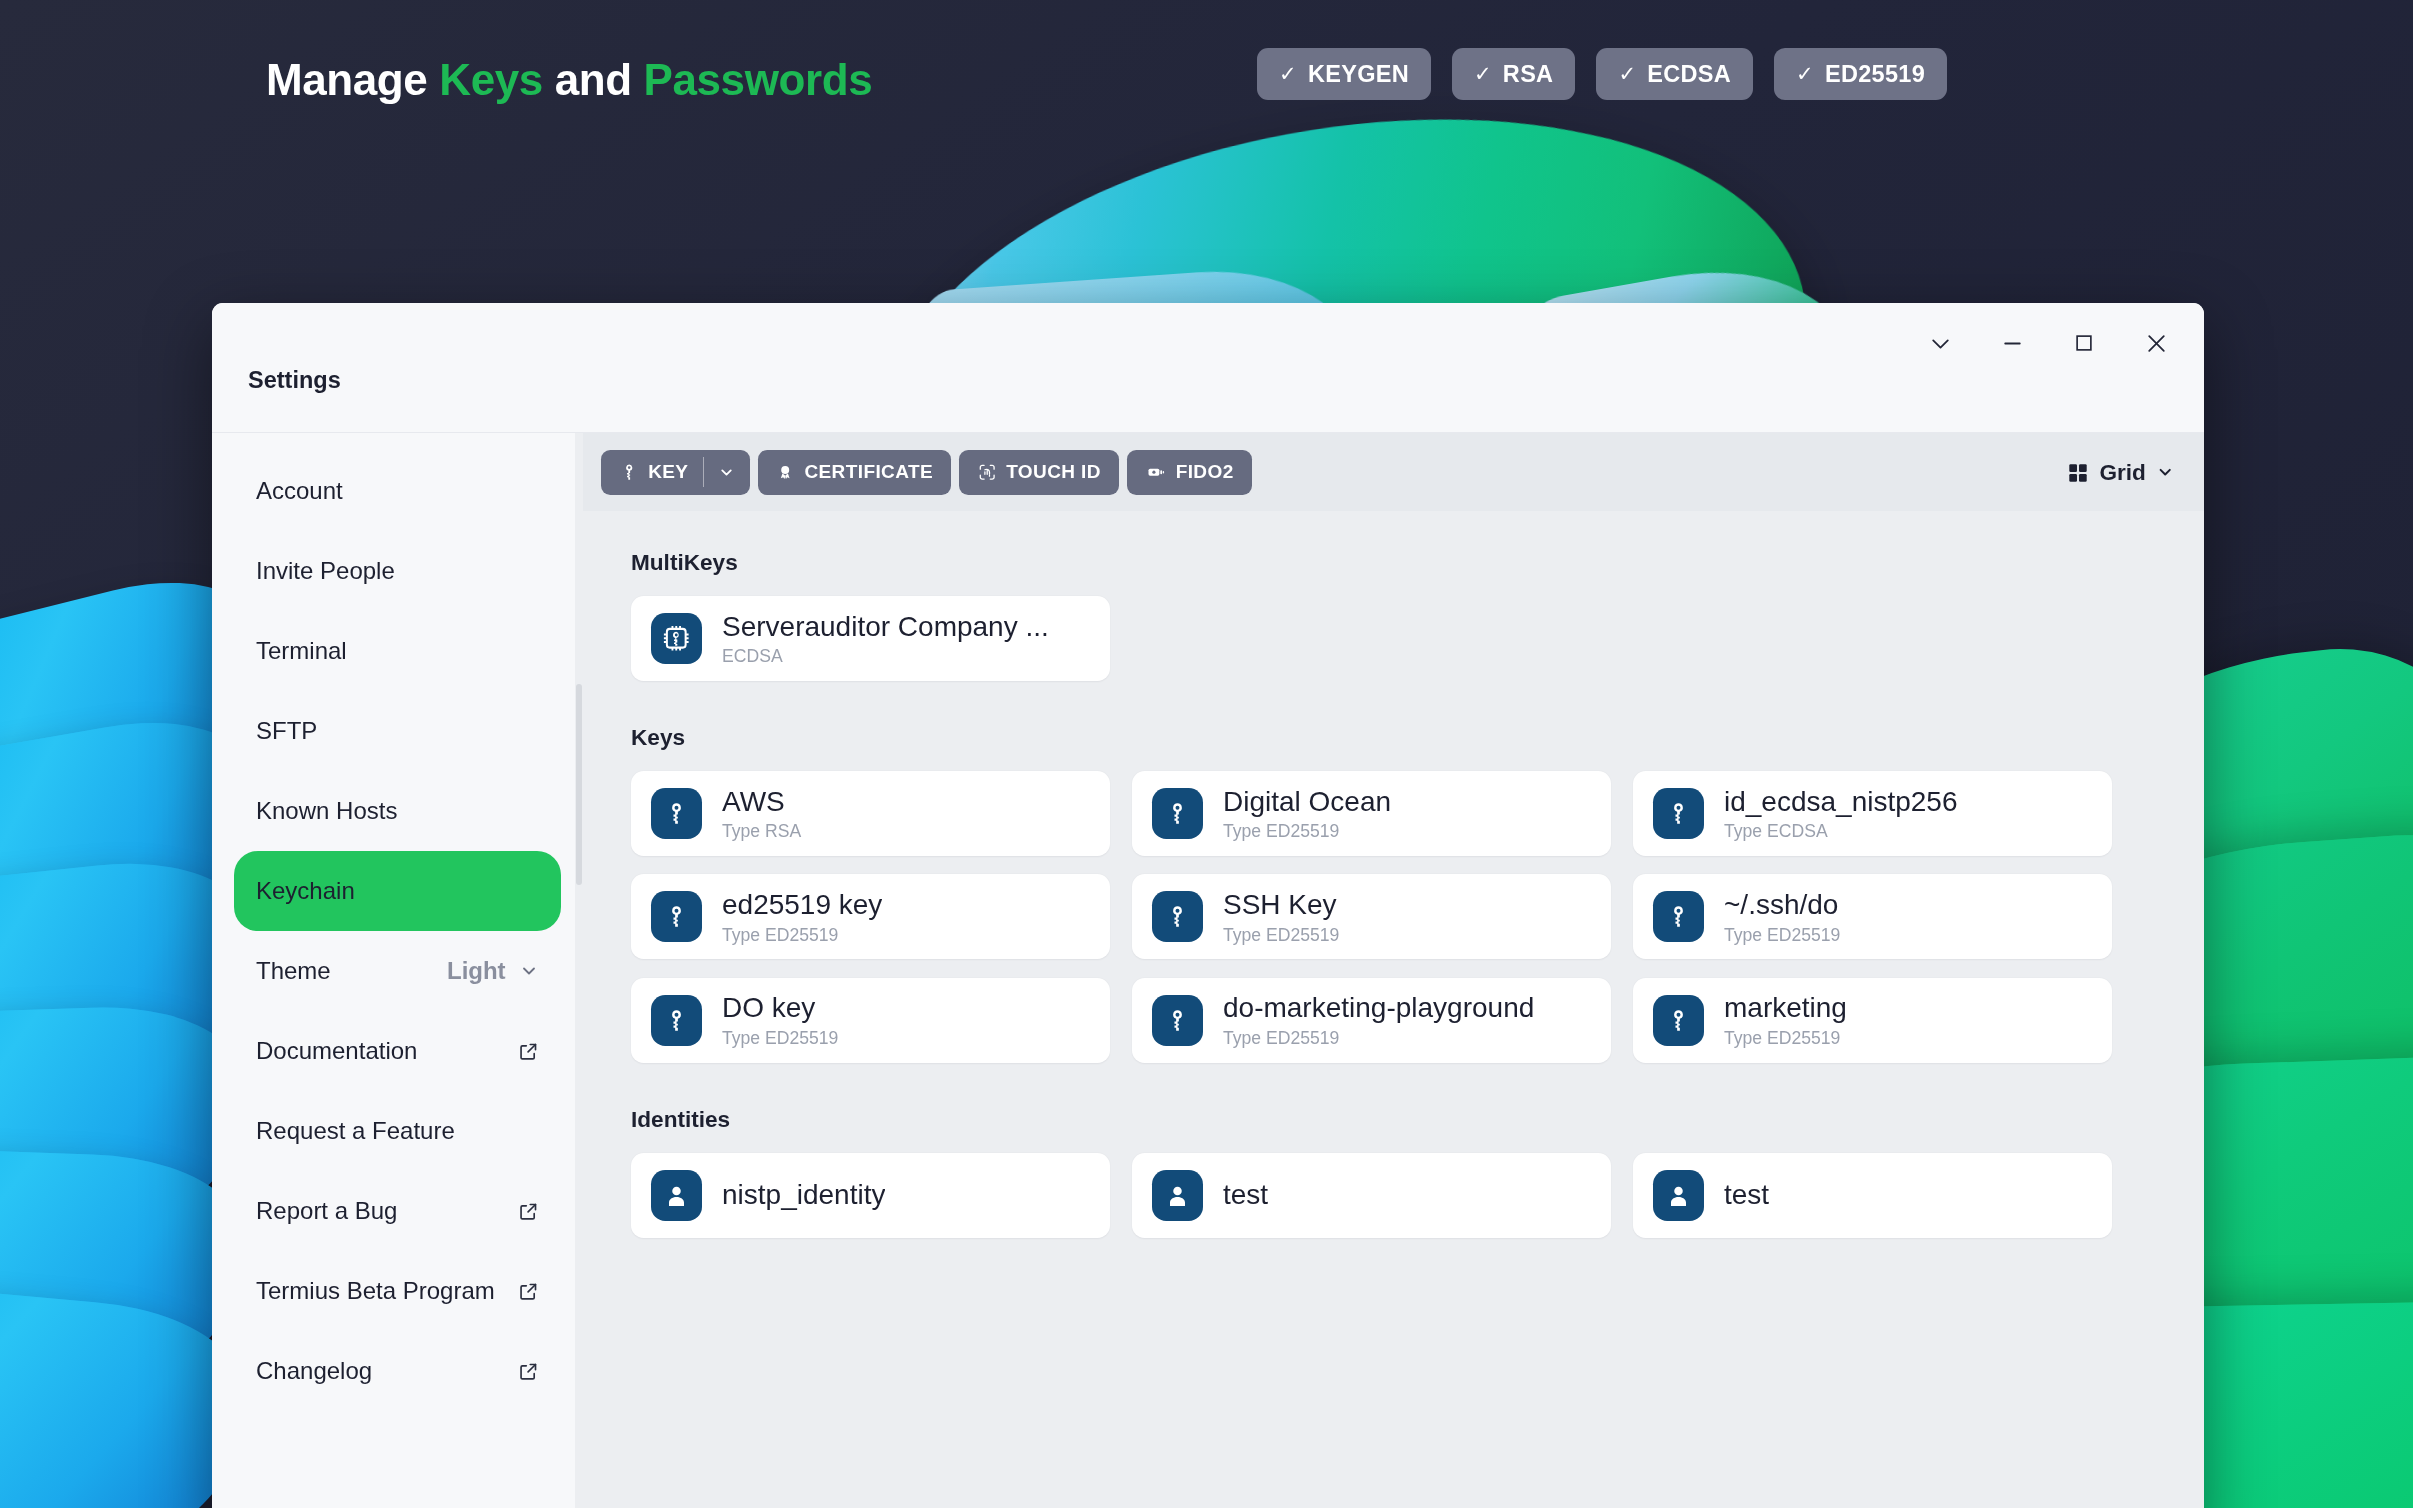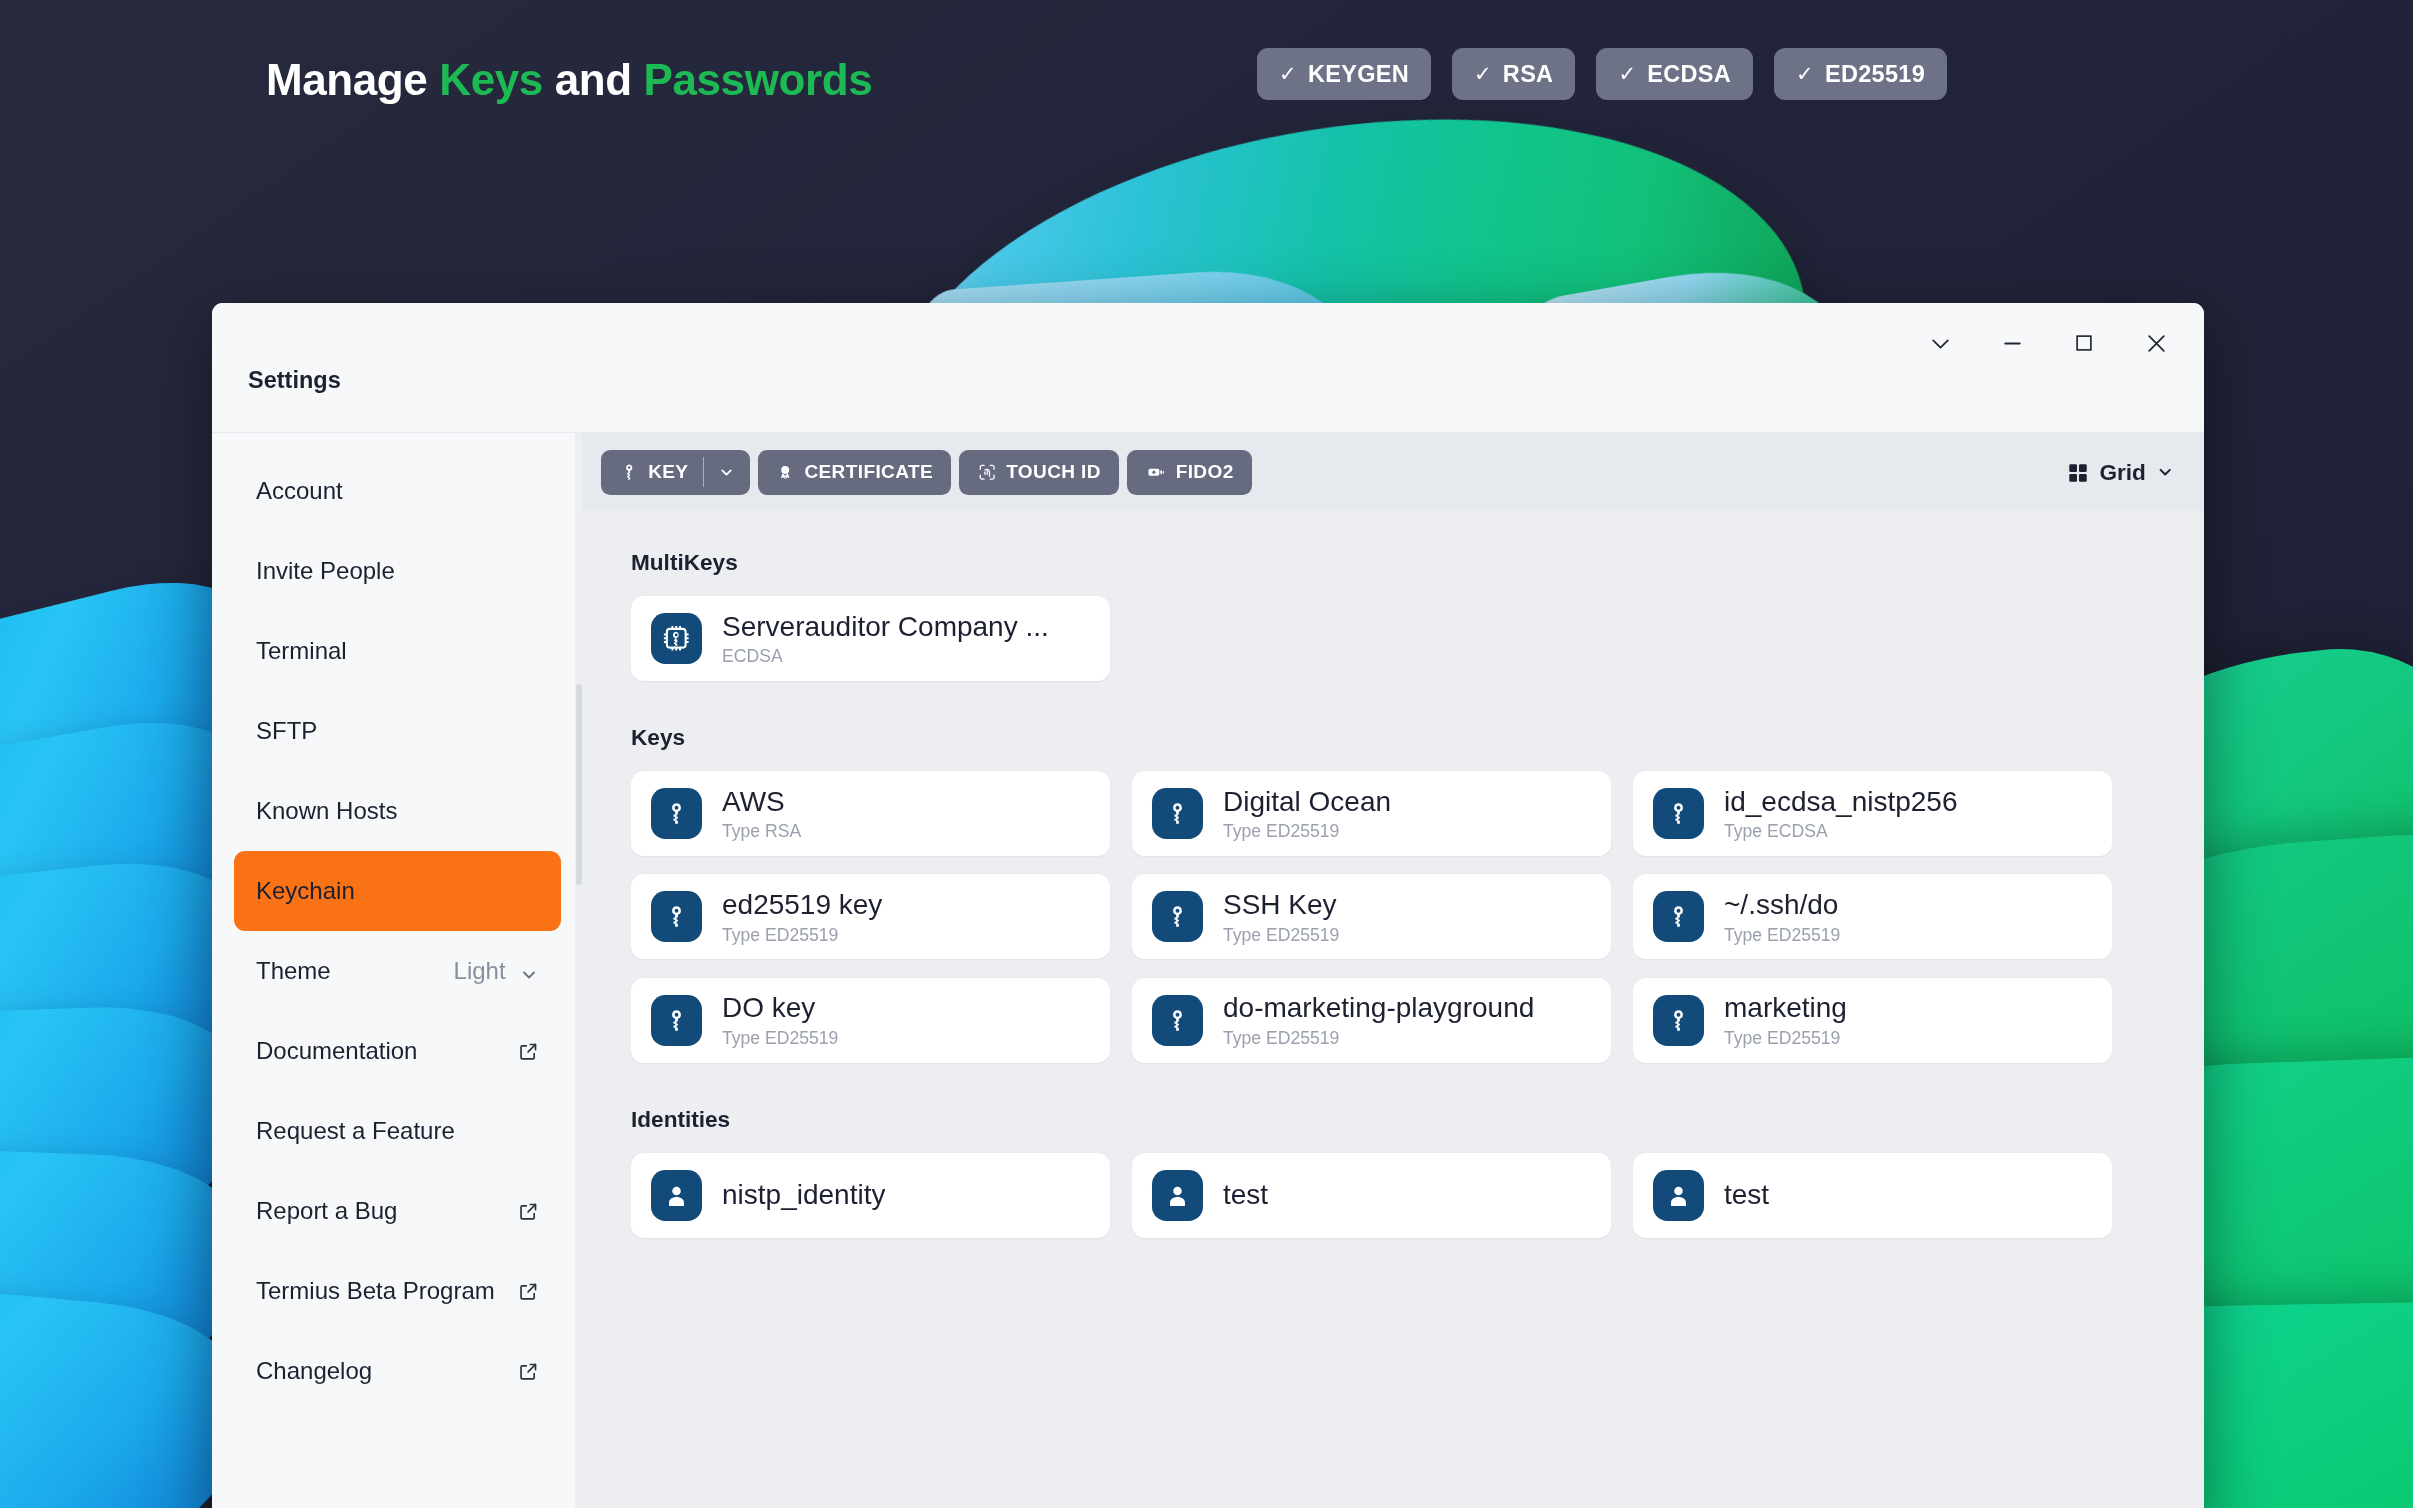--- a/index.html
+++ b/index.html
@@ -171,22 +171,22 @@
     position: relative;
   }
   .nav-item {
     height: 80px;
     margin: 0 22px;
     padding: 0 22px;
     display: flex; align-items: center; justify-content: space-between;
     border-radius: 11px;
     font-size: 24px; color: #1d2030; font-weight: 400;
   }
-  .nav-item.active { background: #f97316; font-weight: 500; }
-  .nav-item .trail { display: flex; align-items: flex-end; gap: 13.4px; }
+  .nav-item.active { background: #22c55e; font-weight: 500; border-radius: 24px; }
+  .nav-item .trail { display: flex; align-items: center; gap: 13.4px; font-weight: bold; }
   .nav-value { color: #8a8f9e; font-size: 24px; }
   .ext-icon { color: #2a2e3f; display: flex; }
   .chev { color: #6d7283; display: flex; }
 
   
   #sidebar-scroll {
     position: absolute; right: 0; top: 0; bottom: 0; width: 8.4px;
     background: #eceef1;
   }
   #sidebar-scroll .thumb {

